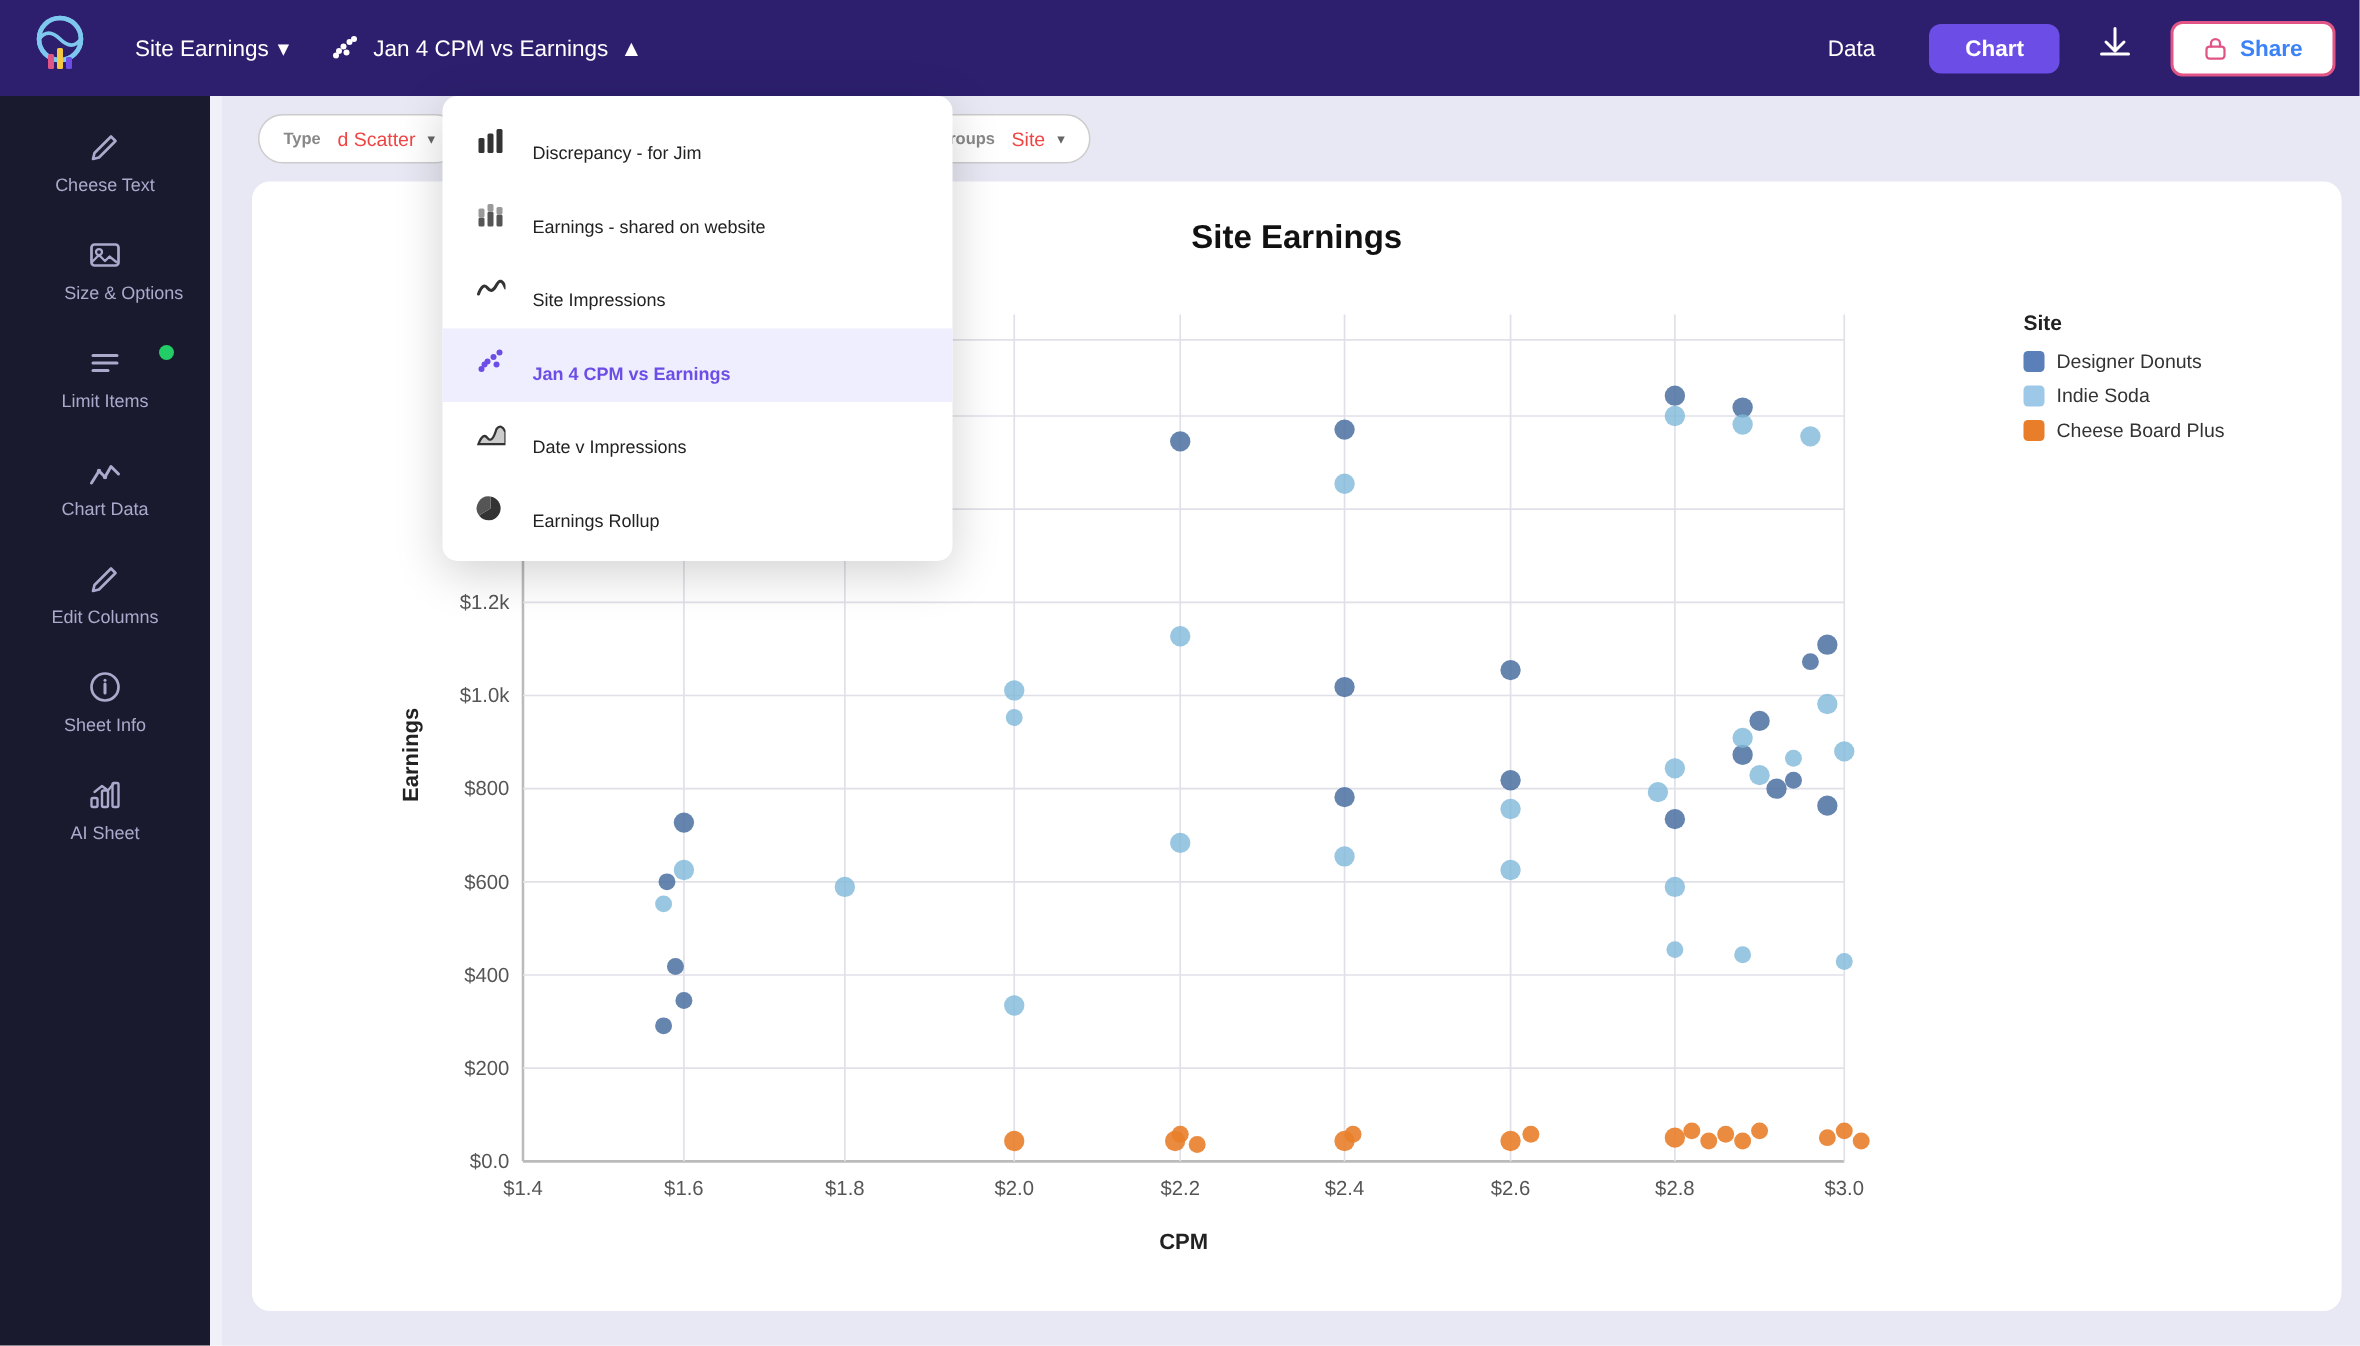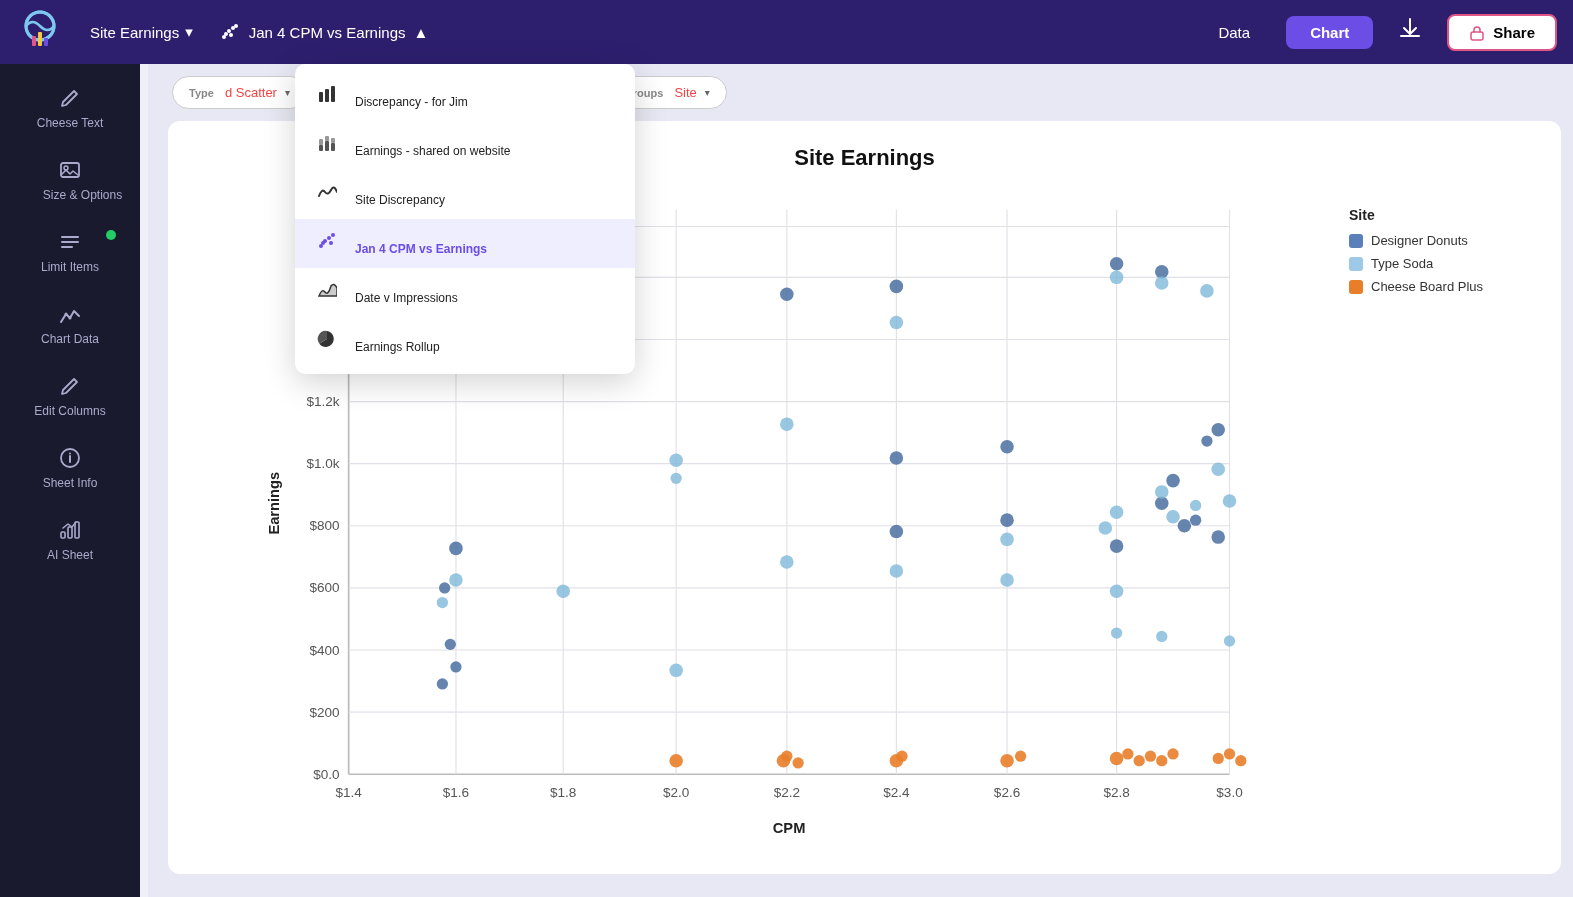--- a/index.html
+++ b/index.html
@@ -57,29 +57,29 @@
       cursor: pointer;
     }
     .nav-download {
       color: white;
       font-size: 22px;
       cursor: pointer;
       padding: 8px;
       background: none; border: none;
     }
     .nav-share {
-      color: #000000;
+      color: #3b82f6;
       font-size: 15px;
       font-weight: 600;
       padding: 8px 20px;
       border-radius: 8px;
       border: 2px solid #e05585;
       background: white;
       cursor: pointer;
-      display: flex; align-items: flex-end; gap: 8px;
+      display: flex; align-items: center; gap: 8px;
     }
 
     
     .sidebar {
       position: absolute;
       left: 0; top: 64px;
       width: 140px;
       height: calc(897px - 64px);
       background: #1a1a2e;
       display: flex;
@@ -519,21 +519,21 @@
         </svg>
       </div>
       <div class="chart-legend">
         <div class="legend-title">Site</div>
         <div class="legend-item">
           <div class="legend-dot" style="background:#5b7fb8;"></div>
           <span>Designer Donuts</span>
         </div>
         <div class="legend-item">
           <div class="legend-dot" style="background:#9ec8e8;"></div>
-          <span>Type Soda</span>
+          <span>Indie Soda</span>
         </div>
         <div class="legend-item">
           <div class="legend-dot" style="background:#e87e2a;"></div>
           <span>Cheese Board Plus</span>
         </div>
       </div>
     </div>
   </div>
 </div>
 
@@ -563,21 +563,21 @@
     </span>
     <span class="dropdown-item-label">Earnings - shared on website</span>
   </div>
 
   <div class="dropdown-item">
     <span class="dropdown-item-icon">
       <svg width="20" height="20" viewBox="0 0 20 20" fill="none">
         <path d="M2 14 Q5 6 8 10 Q11 14 14 8 Q17 2 20 10" stroke="#333" stroke-width="2" fill="none" stroke-linecap="round"></path>
       </svg>
     </span>
-    <span class="dropdown-item-label">Site Discrepancy</span>
+    <span class="dropdown-item-label">Site Impressions</span>
   </div>
 
   <div class="dropdown-item active">
     <span class="dropdown-item-icon">
       <svg width="20" height="20" viewBox="0 0 20 20" fill="none">
         <circle cx="4" cy="15" r="2" fill="#6c4de6"></circle>
         <circle cx="8" cy="10" r="2" fill="#6c4de6"></circle>
         <circle cx="6" cy="12" r="2" fill="#6c4de6"></circle>
         <circle cx="12" cy="7" r="2" fill="#6c4de6"></circle>
         <circle cx="16" cy="4" r="2" fill="#6c4de6"></circle>

